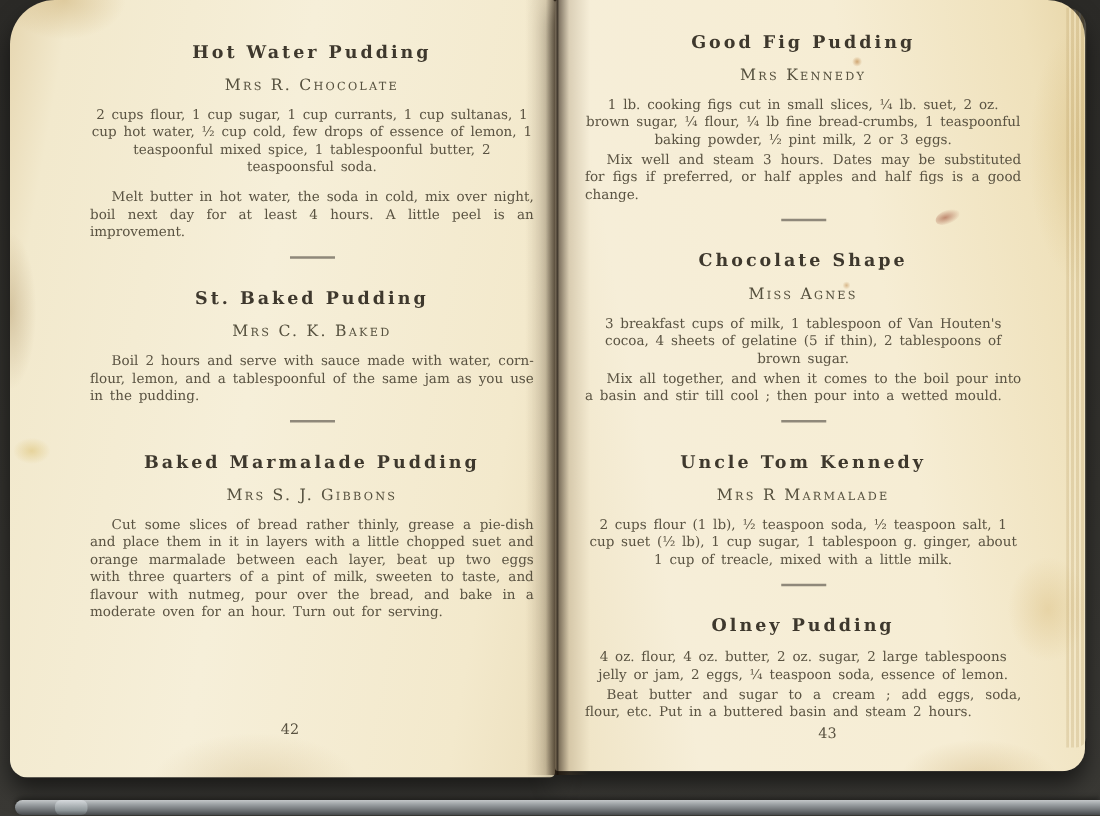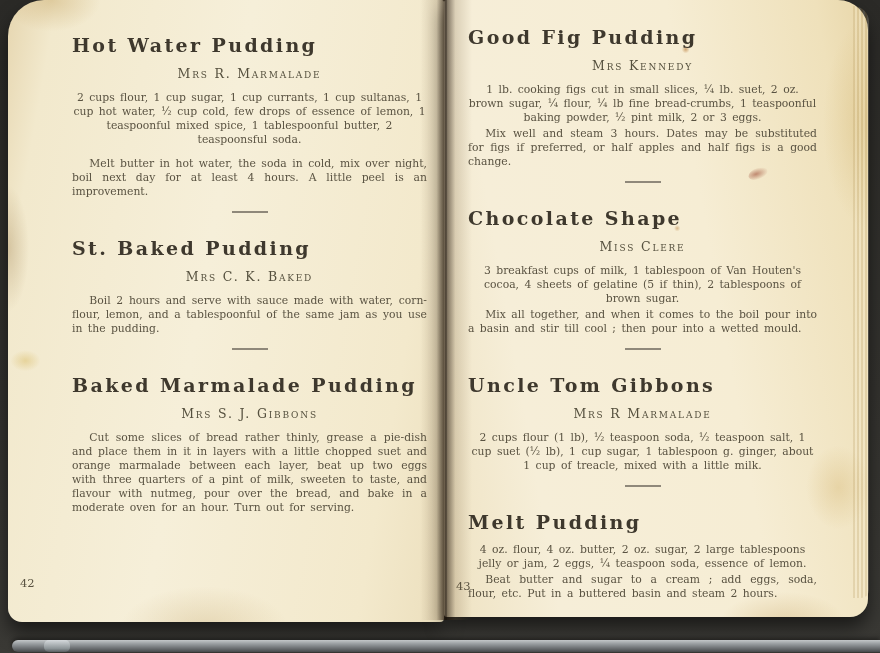--- a/index.html
+++ b/index.html
@@ -45,22 +45,22 @@
       rgba(182,154,96,0.25) 0 2px, rgba(246,236,210,0.20) 2px 4px);
     pointer-events:none;
   }
 
   .content{position:absolute;inset:0;}
   .page-left  .content{padding:24px 17px 0 64px;}
   .page-right .content{padding:26px 51px 0 24px;}
 
   
   .title{
-    margin:0;
-    font-size:19px;font-weight:bold;letter-spacing:2.4px;
+    margin:0;text-align:center;
+    font-size:14px;font-weight:bold;letter-spacing:2.4px;
     color:#3e382d;
   }
   .byline{
     text-align:center;
     font-variant:small-caps;
     font-size:12.5px;letter-spacing:1.8px;
     color:#55503e;
   }
   .para{
     margin:0;
@@ -71,21 +71,21 @@
   .para.method{text-align:justify;text-indent:1.6em;}
   .mt-a{margin-top:24px;} 
   .mt-b{margin-top:10px;} 
   .mt-c{margin-top:2px;}  
   .page-left .title.first{margin-top:10px;}
   .divider{
     width:36px;height:2px;margin:12px auto 0;
     background:#8f887a;border:0;
   }
   .page-num{
-    position:absolute;left:12px;right:0;text-align:left;
+    position:absolute;left:12px;right:0;text-align:center;
     font-size:11.5px;color:#5a5342;
   }
   .page-left  .page-num{bottom:32px;}
   .page-right .page-num{bottom:24px;}
 
   
   .gutter{
     position:absolute;top:0;left:420px;width:52px;height:620px;
     background:linear-gradient(90deg,
       rgba(70,50,25,0) 0%, rgba(90,65,35,0.18) 32%,
@@ -118,21 +118,21 @@
 </style>
 </head>
 <body>
 
 <div class="scene">
 
   <div class="page page-left">
     <div class="content">
 
       <h2 class="title first">Hot Water Pudding</h2>
-      <div class="byline mt-b">Mrs R. Marmalade</div>
+      <div class="byline mt-b">Mrs R. Chocolate</div>
       <p class="para ing mt-b">2 cups flour, 1 cup sugar, 1 cup currants, 1 cup sultanas, 1 cup hot water, ½ cup cold, few drops of essence of lemon, 1 teaspoonful mixed spice, 1 tablespoonful butter, 2 teaspoonsful soda.</p>
       <p class="para method mt-b">Melt butter in hot water, the soda in cold, mix over night, boil next day for at least 4 hours.  A little peel is an improvement.</p>
 
       <div class="divider"></div>
 
       <h2 class="title mt-a">St. Baked Pudding</h2>
       <div class="byline mt-b">Mrs C. K. Baked</div>
       <p class="para method mt-b">Boil 2 hours and serve with sauce made with water, corn-flour, lemon, and a tablespoonful of the same jam as you use in the pudding.</p>
 
       <div class="divider"></div>
@@ -149,33 +149,33 @@
     <div class="content">
 
       <h2 class="title">Good Fig Pudding</h2>
       <div class="byline mt-b">Mrs Kennedy</div>
       <p class="para ing mt-b">1 lb. cooking figs cut in small slices, ¼ lb. suet, 2 oz. brown sugar, ¼ flour, ¼ lb fine bread-crumbs, 1 teaspoonful baking powder, ½ pint milk, 2 or 3 eggs.</p>
       <p class="para method mt-c">Mix well and steam 3 hours.  Dates may be substituted for figs if preferred, or half apples and half figs is a good change.</p>
 
       <div class="divider"></div>
 
       <h2 class="title mt-a">Chocolate Shape</h2>
-      <div class="byline mt-b">Miss Clere</div>
+      <div class="byline mt-b">Miss Agnes</div>
       <p class="para ing mt-b">3 breakfast cups of milk, 1 tablespoon of Van Houten's cocoa, 4 sheets of gelatine (5 if thin), 2 tablespoons of brown sugar.</p>
       <p class="para method mt-c">Mix all together, and when it comes to the boil pour into a basin and stir till cool ; then pour into a wetted mould.</p>
 
       <div class="divider"></div>
 
-      <h2 class="title mt-a">Uncle Tom Gibbons</h2>
+      <h2 class="title mt-a">Uncle Tom Kennedy</h2>
       <div class="byline mt-b">Mrs R Marmalade</div>
       <p class="para ing mt-b">2 cups flour (1 lb), ½ teaspoon soda, ½ teaspoon salt, 1 cup suet (½ lb), 1 cup sugar, 1 tablespoon g. ginger, about 1 cup of treacle, mixed with a little milk.</p>
 
       <div class="divider"></div>
 
-      <h2 class="title mt-a">Melt Pudding</h2>
+      <h2 class="title mt-a">Olney Pudding</h2>
       <p class="para ing mt-b">4 oz. flour, 4 oz. butter, 2 oz. sugar, 2 large tablespoons jelly or jam, 2 eggs, ¼ teaspoon soda, essence of lemon.</p>
       <p class="para method mt-c">Beat butter and sugar to a cream ; add eggs, soda, flour, etc. Put in a buttered basin and steam 2 hours.</p>
 
       <div class="page-num">43</div>
     </div>
   </div>
 
   <div class="gutter"></div>
   <div class="ink-mark"></div>
   <div class="rod"></div>

